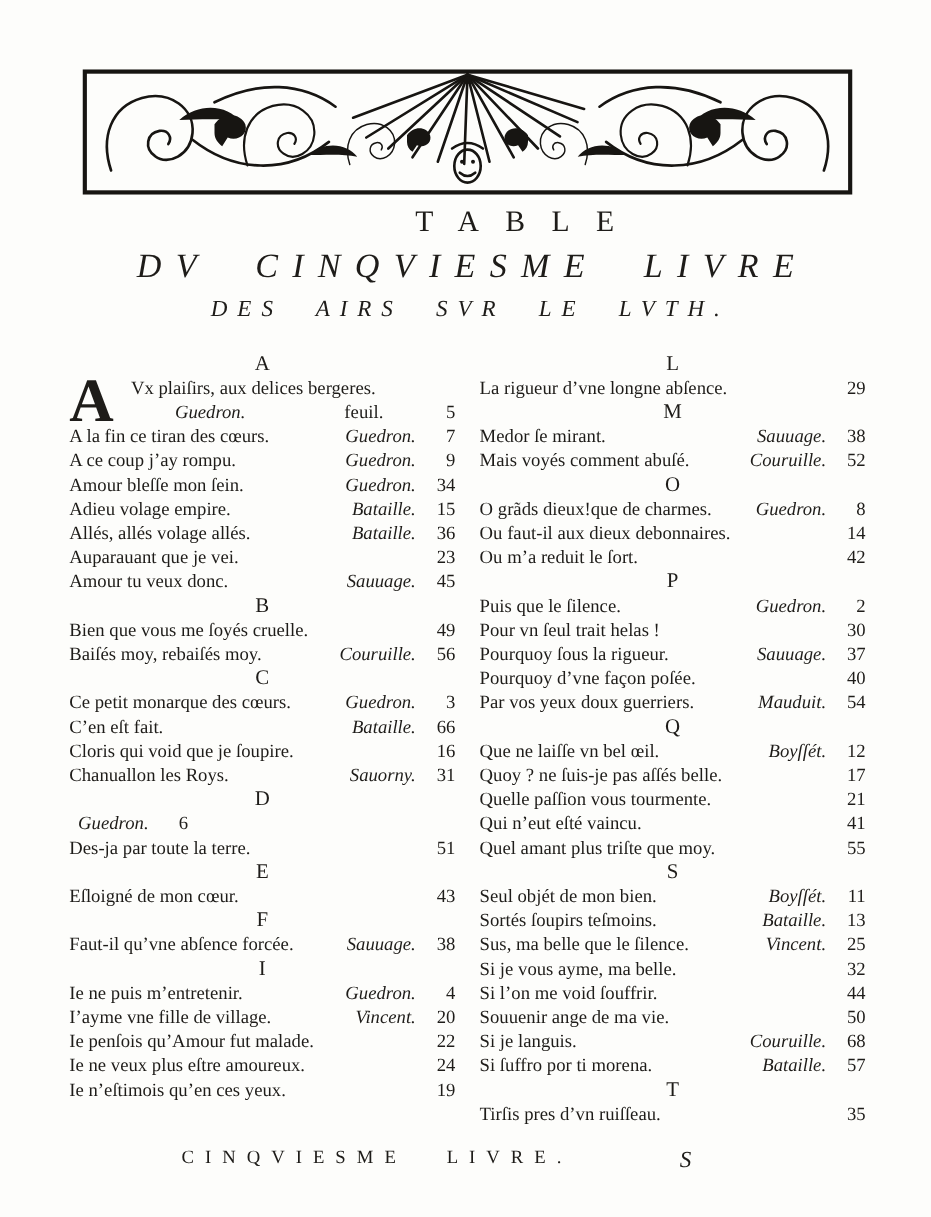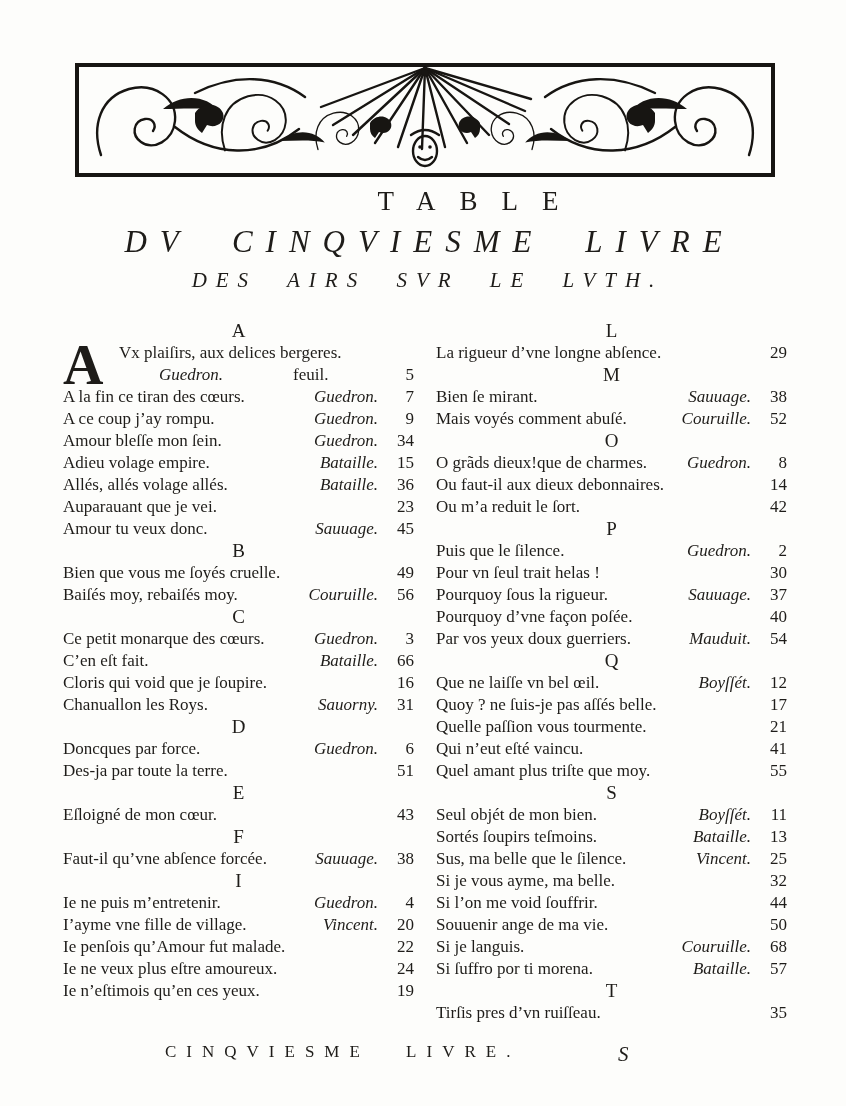--- a/index.html
+++ b/index.html
@@ -33,21 +33,21 @@
   .pagenum{min-width:26px;text-align:right;}
 
   
   .lead-entry{display:flex;height:44px;}
   .drop-cap{width:56px;font-size:56px;line-height:46px;font-weight:bold;
             text-align:left;flex:0 0 56px;}
   .lead-lines{flex:1 1 auto;}
   .lead-line1{height:22px;line-height:22px;font-size:17px;white-space:nowrap;}
   .lead-line2{height:22px;line-height:22px;font-size:17px;display:flex;align-items:baseline;}
   .lead-line2 .composer{margin-left:40px;}
-  .lead-line2 .folio{margin-left:60px;font-family:Liberation Serif, serif;}
+  .lead-line2 .folio{margin-left:80px;font-family:Liberation Serif, serif;}
   .lead-line2 .pagenum{margin-left:auto;}
 
   
   .footer{position:absolute;top:1042px;left:0;width:846px;height:26px;}
   .footer-text{position:absolute;left:165px;font-size:17px;letter-spacing:10px;word-spacing:22px;text-align:right;}
   .footer-sig{position:absolute;left:618px;font-style:italic;font-size:21px;}
 </style>
 </head>
 <body>
 
@@ -184,21 +184,20 @@
           <span class="etitle">Cloris qui void que je ſoupire.</span>
           <span class="pagenum">16</span>
         </div>
         <div class="entry-row">
           <span class="etitle">Chanuallon les Roys.</span>
           <span class="composer">Sauorny.</span>
           <span class="pagenum">31</span>
         </div>
         <div class="section-letter">D</div>
         <div class="entry-row">
-          <span class="etitle">Doncques par force.</span>
           <span class="composer">Guedron.</span>
           <span class="pagenum">6</span>
         </div>
         <div class="entry-row">
           <span class="etitle">Des-ja par toute la terre.</span>
           <span class="pagenum">51</span>
         </div>
         <div class="section-letter">E</div>
         <div class="entry-row">
           <span class="etitle">Eſloigné de mon cœur.</span>
@@ -235,21 +234,21 @@
         </div>
       </div>
     <div class="col" id="col-right">
         <div class="section-letter">L</div>
         <div class="entry-row">
           <span class="etitle">La rigueur d’vne longne abſence.</span>
           <span class="pagenum">29</span>
         </div>
         <div class="section-letter">M</div>
         <div class="entry-row">
-          <span class="etitle">Bien ſe mirant.</span>
+          <span class="etitle">Medor ſe mirant.</span>
           <span class="composer">Sauuage.</span>
           <span class="pagenum">38</span>
         </div>
         <div class="entry-row">
           <span class="etitle">Mais voyés comment abuſé.</span>
           <span class="composer">Couruille.</span>
           <span class="pagenum">52</span>
         </div>
         <div class="section-letter">O</div>
         <div class="entry-row">

